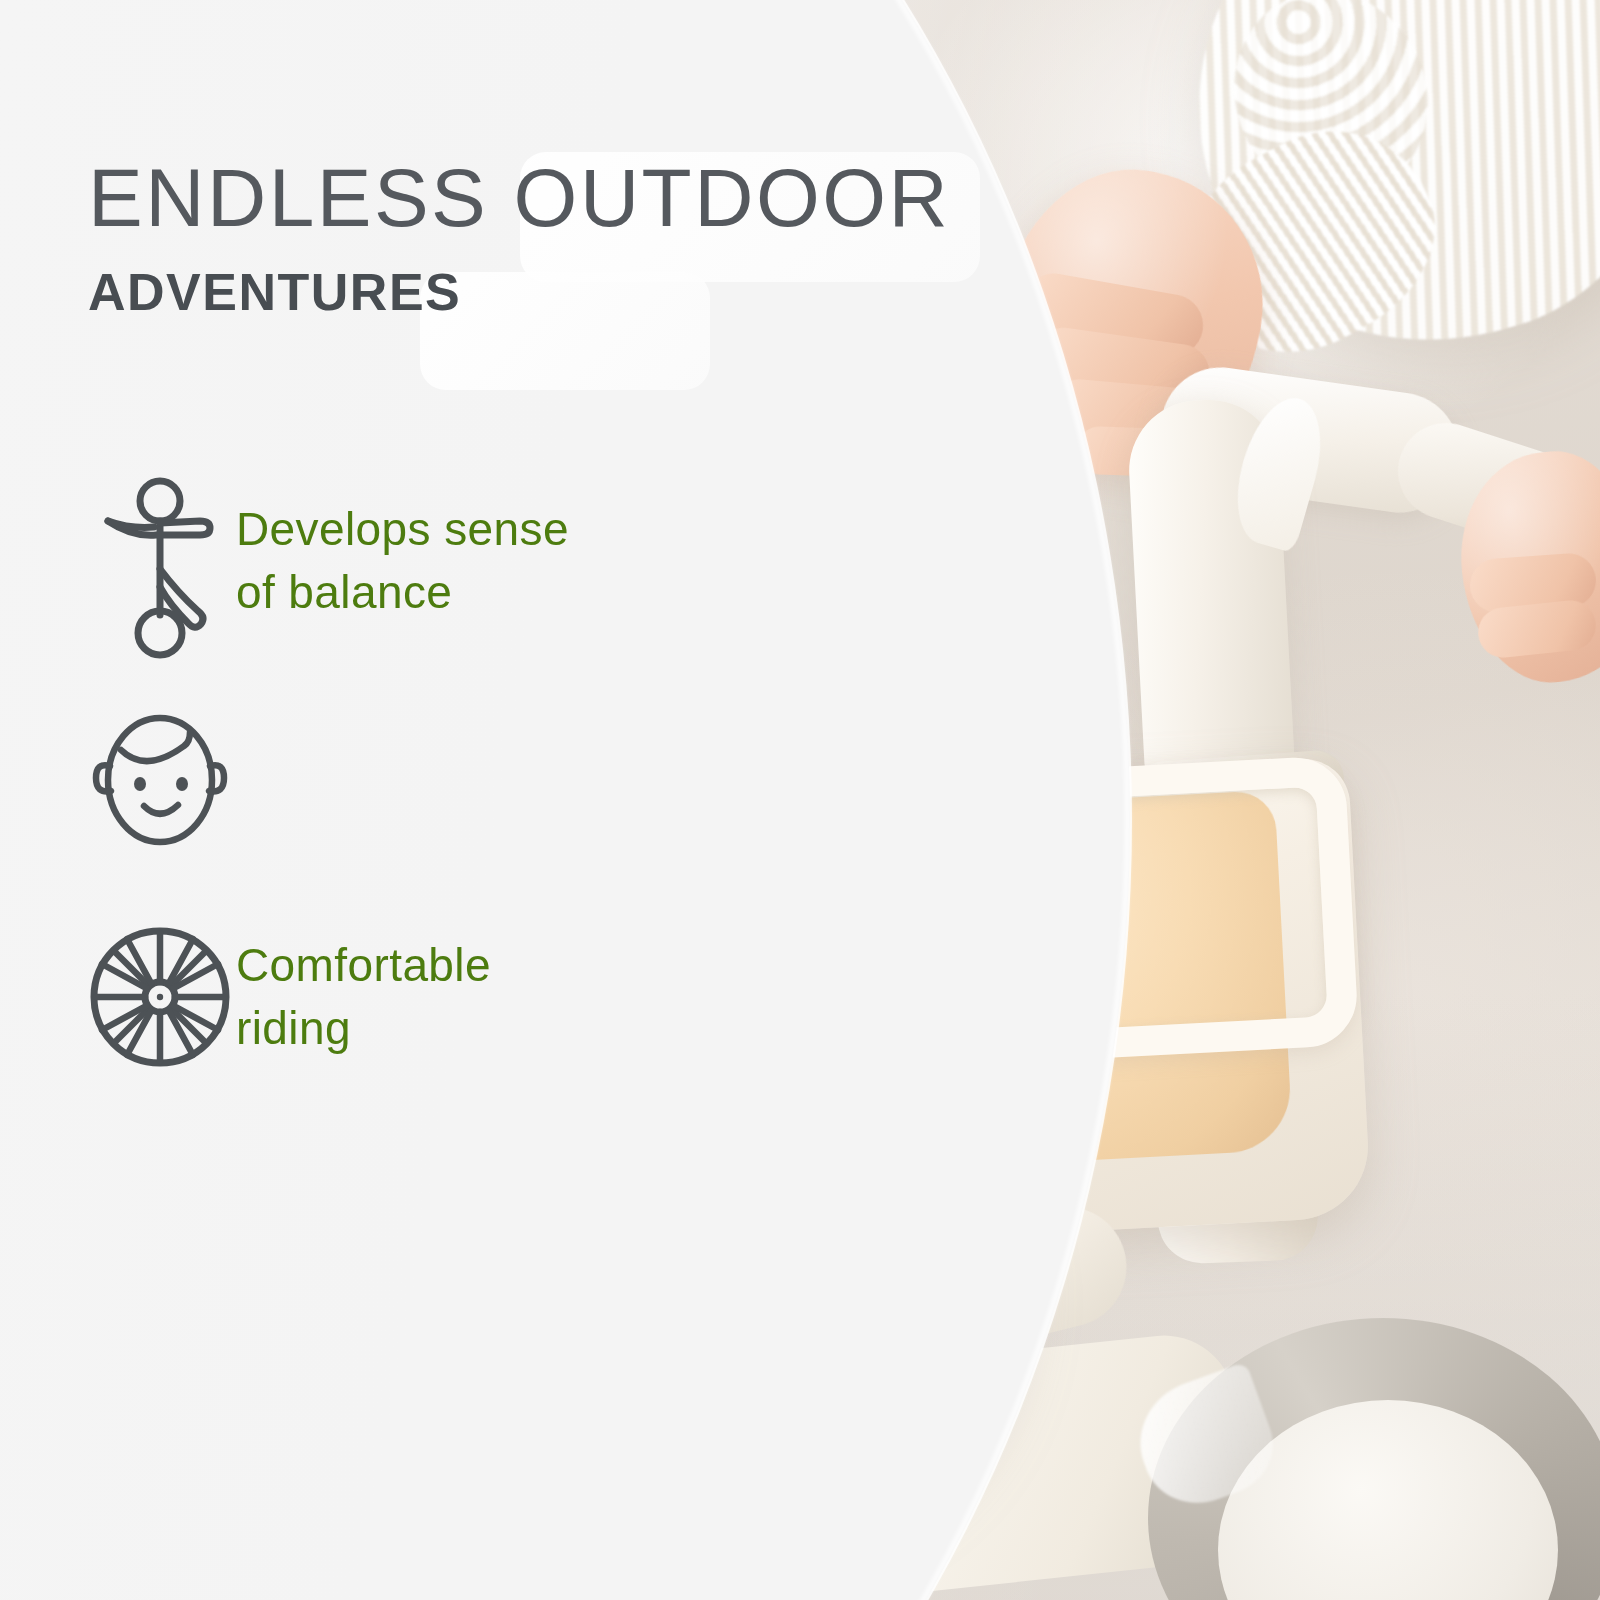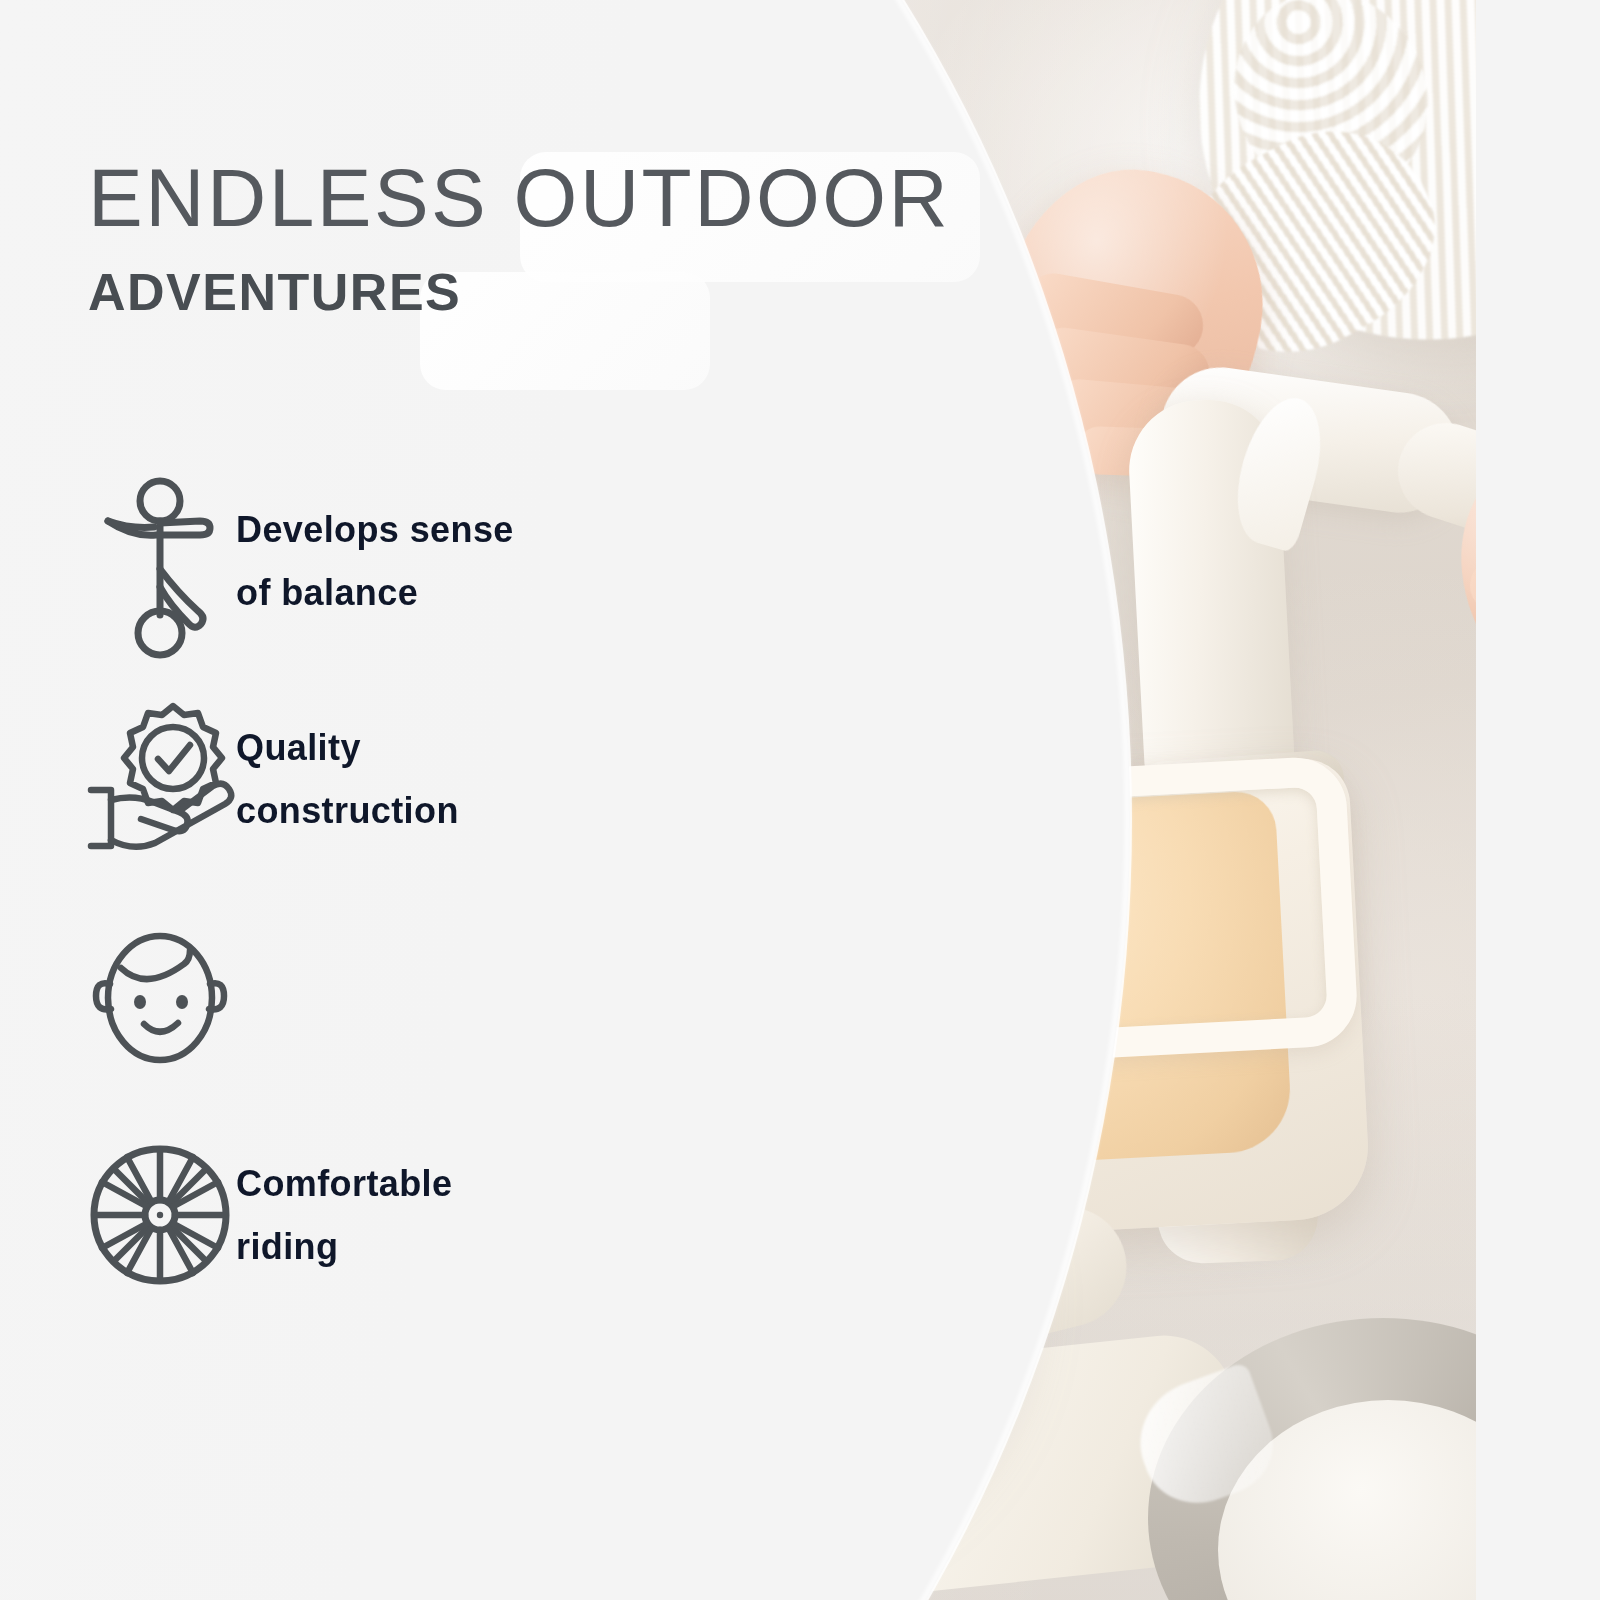--- a/index.html
+++ b/index.html
@@ -2,21 +2,21 @@
 <html><head>
 <meta charset="utf-8">
 <style>
   * { margin:0; padding:0; box-sizing:border-box; }
   html, body {
     width:1600px; height:1600px;
     font-family:"Liberation Sans", sans-serif;
     background:#f4f4f4; overflow:hidden;
   }
   #stage {
-    position:relative; width:1476px; height:1600px;
+    position:relative; width:1600px; height:1600px;
     background:#f4f4f4; overflow:hidden;
   }
 
   
   .photo-layer {
     position:absolute; inset:0;
     background:
       radial-gradient(ellipse 520px 420px at 1255px 175px, rgba(255,255,255,.85) 0%, rgba(252,250,248,.45) 42%, rgba(255,255,255,0) 70%),
       radial-gradient(ellipse 700px 640px at 1400px 1000px, rgba(236,229,222,.75) 0%, rgba(238,232,226,0) 68%),
       linear-gradient(168deg, #e9e3dd 0%, #e3dcd4 26%, #ddd5cc 52%, #e6e0d9 74%, #eceae7 100%);
@@ -251,21 +251,21 @@
   .hl-line2 {
     font-size:52px; font-weight:700; letter-spacing:1.5px;
     color:#484d52; line-height:92px; white-space:nowrap;
   }
 
   
   .features { position:absolute; left:84px; top:452px; width:700px; }
   .feature { position:relative; display:flex; align-items:center; height:218px; }
   .f-icon { width:152px; min-width:152px; display:flex; align-items:center; justify-content:center; }
   .f-text {
-    font-size:36px; font-weight:700; color:#0f172a;
+    font-size:46px; font-weight:400; color:#4d7c0f;
     line-height:63px; letter-spacing:.4px; white-space:pre-line;
   }
   svg { display:block; overflow:visible; }
 </style>
 </head>
 <body>
 
 <div id="stage">
 
   <div class="photo-layer"></div>
@@ -335,36 +335,20 @@
           <path d="M14 46 Q38 62 62 60 L106 60 Q116 60 116 53 Q116 46 106 46 L66 48"></path>
           <path d="M14 46 Q36 54 60 52"></path>
           <path d="M66 94 Q84 118 104 136 Q112 142 107 149 Q101 156 94 148 Q76 130 66 112"></path>
           <ellipse cx="66" cy="158" rx="22" ry="22"></ellipse>
         </svg>
       </div>
       <div class="f-text">Develops sense
 of balance</div>
     </div>
 
-    <div class="feature">
-      <div class="f-icon">
-        <svg width="150" height="158" viewBox="0 0 150 158" fill="none" stroke="#4d5256" stroke-width="6.5" stroke-linecap="round" stroke-linejoin="round">
-          <path d="M88 6 L99 15 L113 13 L118 27 L131 33 L128 47 L137 58 L128 69 L131 83
-                   L118 89 L113 103 L99 101 L88 110 L77 101 L63 103 L58 89 L45 83
-                   L48 69 L39 58 L48 47 L45 33 L58 27 L63 13 L77 15 Z"></path>
-          <circle cx="88" cy="58" r="31"></circle>
-          <path d="M73 59 L84 71 L105 45"></path>
-          <path d="M6 90 L26 90 L26 146 L6 146"></path>
-          <path d="M26 100 Q48 94 68 102 L94 112 Q105 116 102 125 Q99 134 88 130 L56 119"></path>
-          <path d="M26 140 Q48 152 70 143 L140 104 Q150 98 144 89 Q138 80 128 86 L96 110"></path>
-        </svg>
-      </div>
-      <div class="f-text">Quality
-construction</div>
-    </div>
 
     <div class="feature">
       <div class="f-icon">
         <svg width="140" height="150" viewBox="0 0 140 150" fill="none" stroke="#4d5256" stroke-width="6.5" stroke-linecap="round" stroke-linejoin="round">
           <ellipse cx="70" cy="76" rx="52" ry="62"></ellipse>
           <path d="M20 62 Q6 58 6 74 Q6 90 21 87"></path>
           <path d="M120 62 Q134 58 134 74 Q134 90 119 87"></path>
           <path d="M31 46 Q56 70 94 42 Q100 38 100 28"></path>
           <ellipse cx="50" cy="80" rx="6" ry="7" fill="#4d5256" stroke="none"></ellipse>
           <ellipse cx="92" cy="80" rx="6" ry="7" fill="#4d5256" stroke="none"></ellipse>

